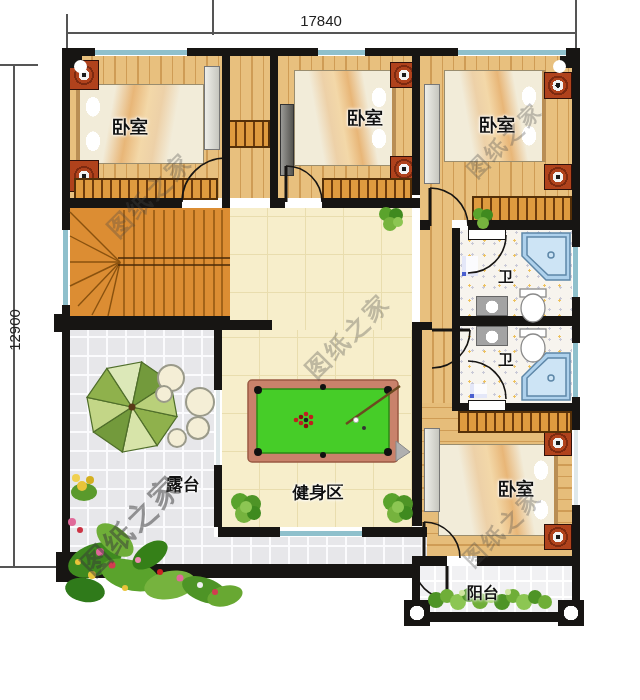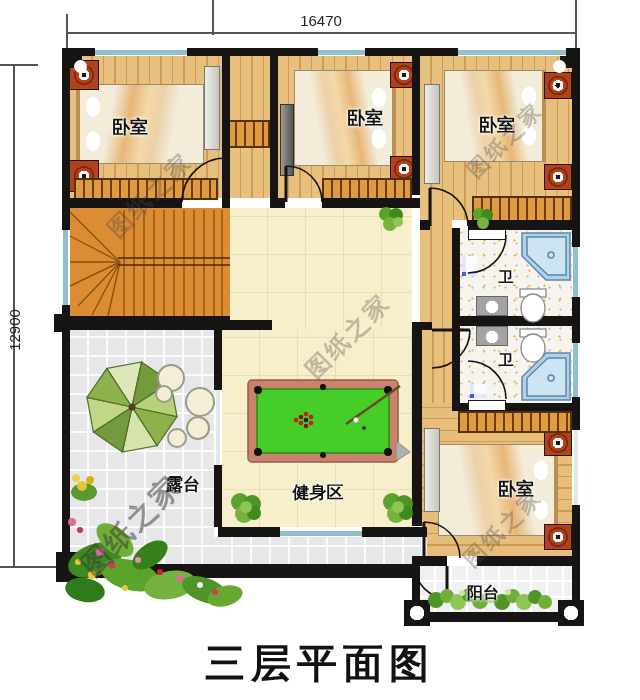--- a/index.html
+++ b/index.html
@@ -59,21 +59,21 @@
 </style>
 </head>
 <body>
 
 <div class="stage">
 
   <i class="a dimline" style="left:66px;top:32px;width:510px;height:1.5px"></i>
   <i class="a dimline" style="left:66px;top:14px;width:1.5px;height:34px"></i>
   <i class="a dimline" style="left:212px;top:0;width:1.5px;height:35px"></i>
   <i class="a dimline" style="left:575px;top:0;width:1.5px;height:48px"></i>
-  <div class="a dimtxt" style="left:321px;top:20px;transform:translate(-50%,-50%)">16470</div>
+  <div class="a dimtxt" style="left:321px;top:20px;transform:translate(-50%,-50%)">17840</div>
   <i class="a dimline" style="left:13px;top:64px;width:1.5px;height:504px"></i>
   <i class="a dimline" style="left:0;top:64px;width:38px;height:1.5px"></i>
   <i class="a dimline" style="left:0;top:566px;width:56px;height:1.5px"></i>
   <div class="a dimtxt" style="left:14px;top:330px;transform:translate(-50%,-50%) rotate(-90deg)">12900</div>
 
   <i class="a wood z1" style="left:70px;top:56px;width:152px;height:142px"></i>
   <i class="a wood z1" style="left:230px;top:56px;width:40px;height:142px"></i>
   <i class="a wood z1" style="left:278px;top:56px;width:134px;height:142px"></i>
   <i class="a wood z1" style="left:420px;top:56px;width:152px;height:164px"></i>
   <i class="a wood z1" style="left:420px;top:208px;width:32px;height:122px"></i>
@@ -350,14 +350,13 @@
   <div class="a lbl" style="left:183px;top:484px;font-size:17px">露台</div>
   <div class="a lbl" style="left:318px;top:492px;font-size:17px">健身区</div>
   <div class="a lbl" style="left:483px;top:593px;font-size:16px">阳台</div>
 
   <div class="wm" style="left:150px;top:195px;font-size:24px">图纸之家</div>
   <div class="wm" style="left:505px;top:140px;font-size:21px">图纸之家</div>
   <div class="wm" style="left:348px;top:336px;font-size:24px">图纸之家</div>
   <div class="wm" style="left:132px;top:526px;font-size:29px;color:rgba(55,55,55,.5)">图纸之家</div>
   <div class="wm" style="left:503px;top:528px;font-size:22px">图纸之家</div>
 
-  <div class="title">三层平面图</div>
 </div>
 
 </body></html>

